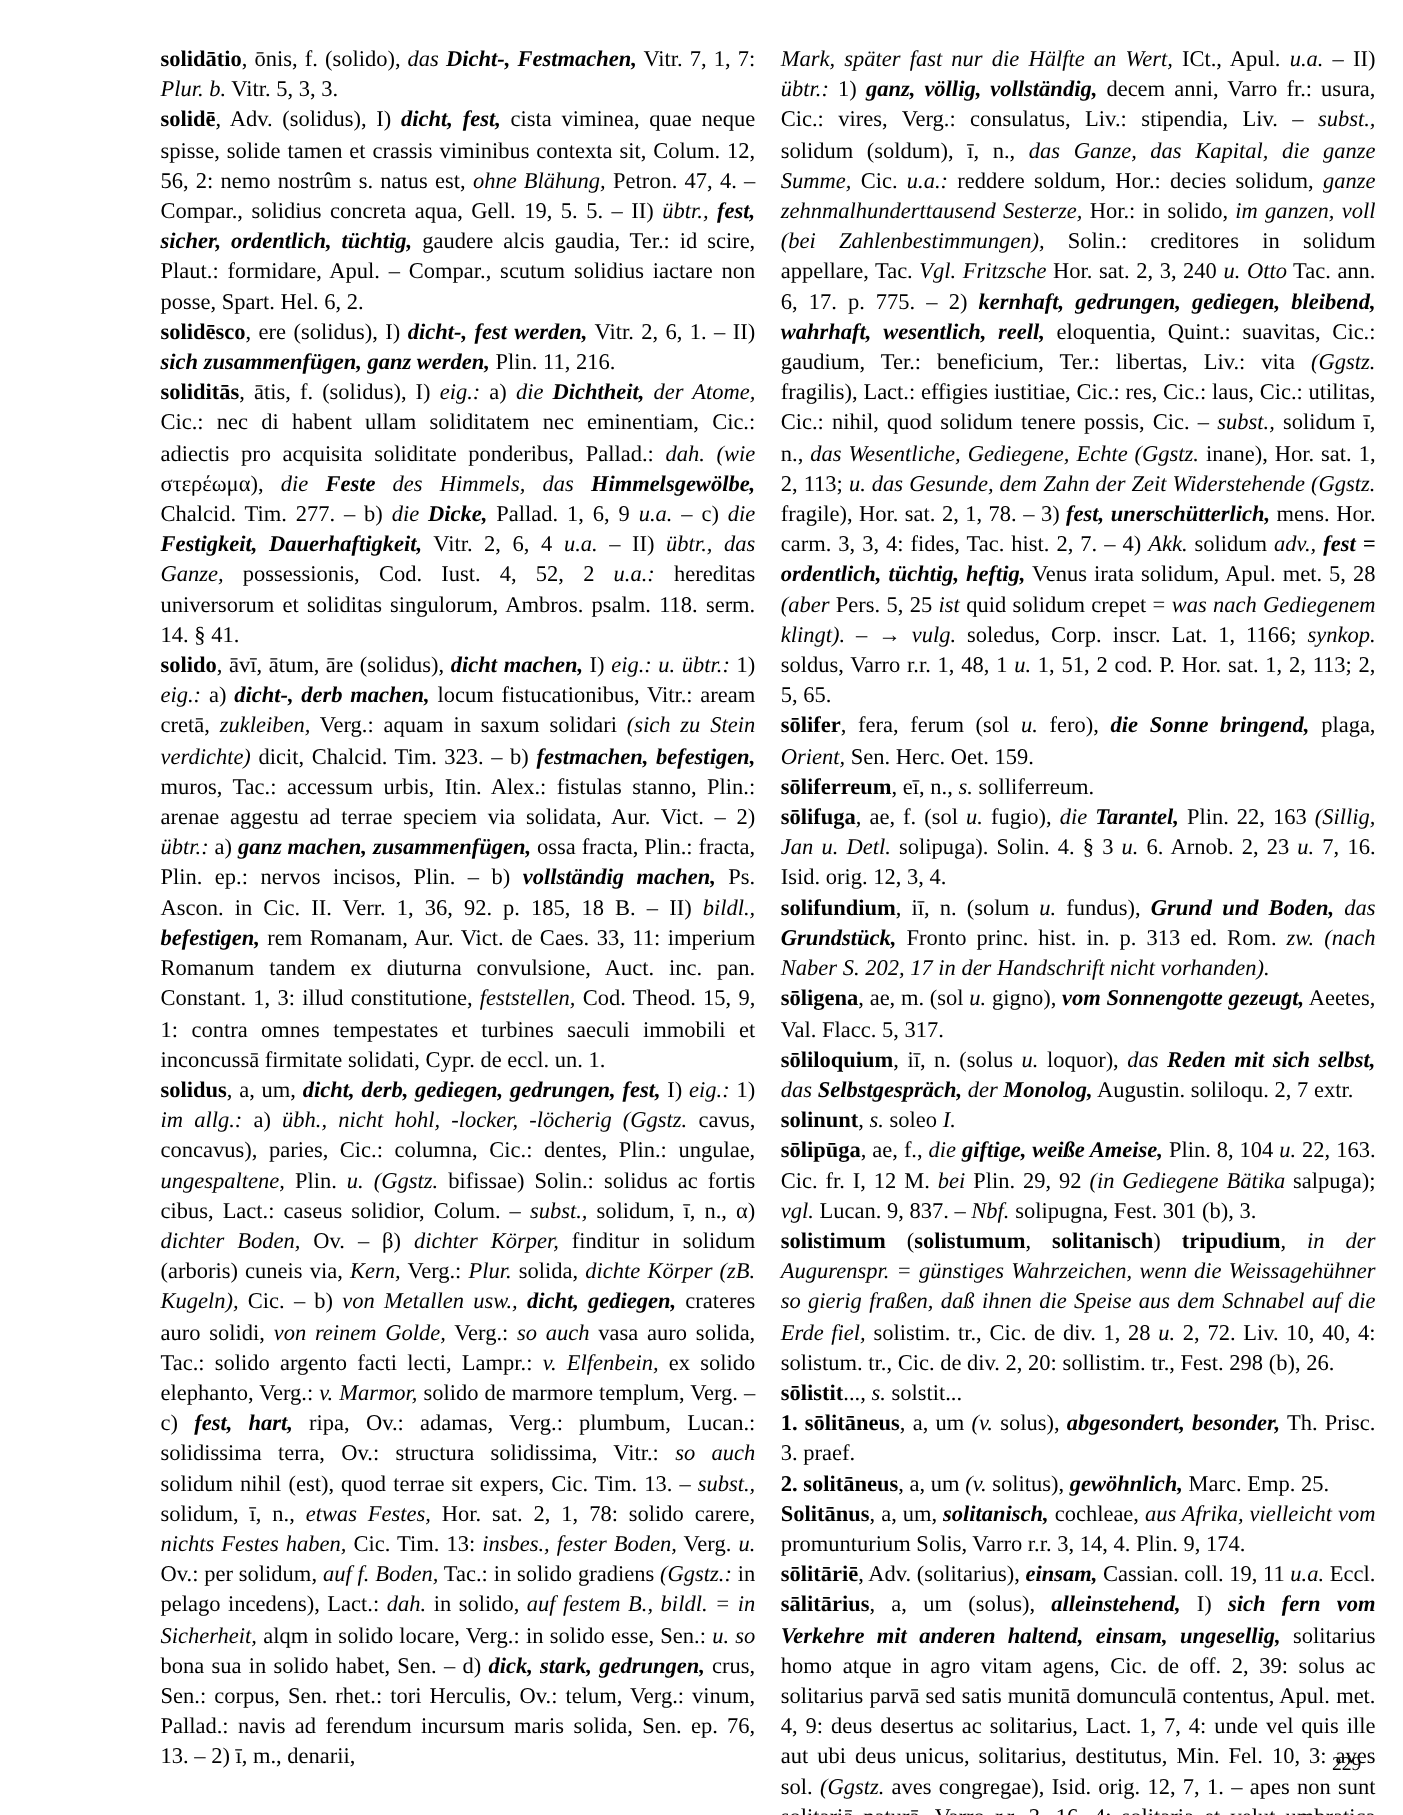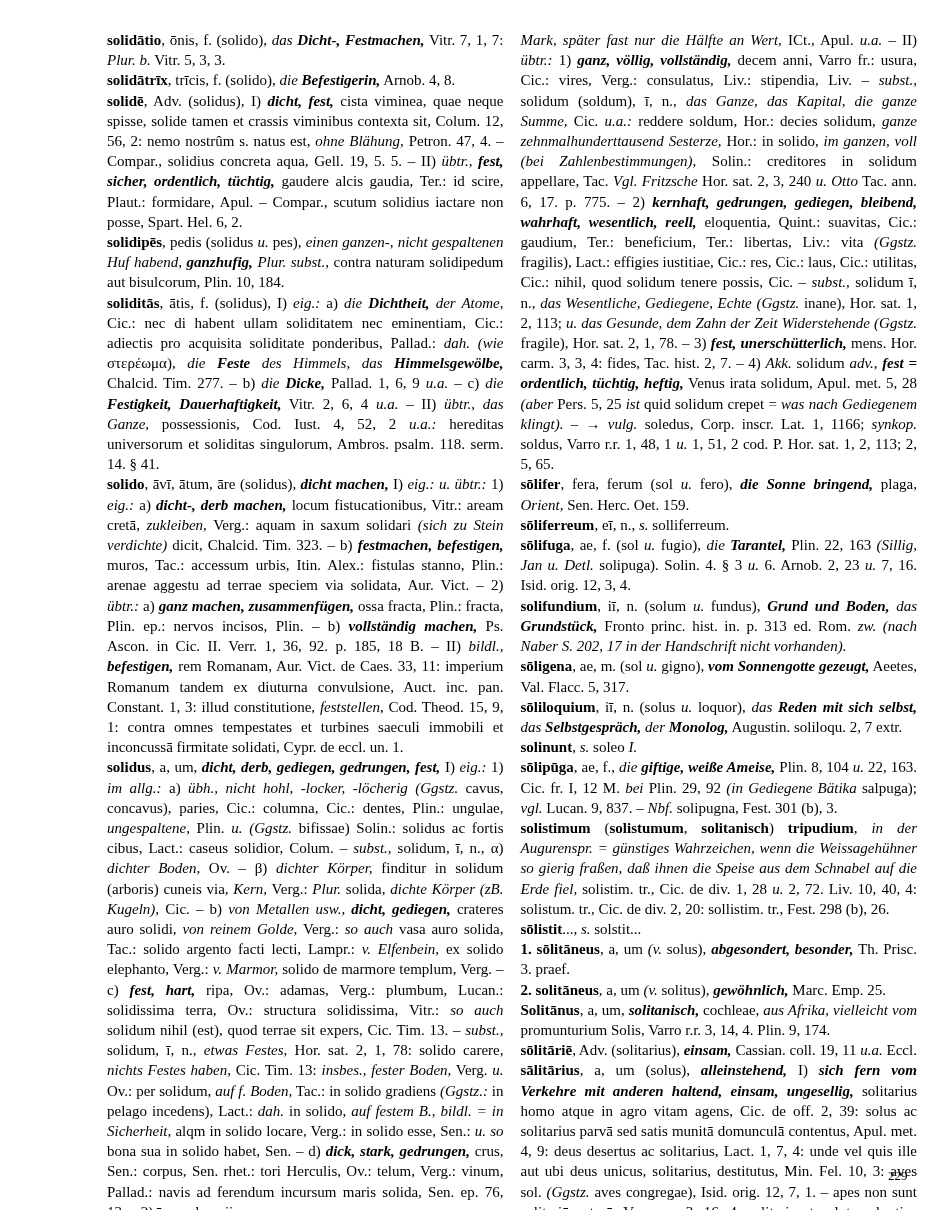--- a/index.html
+++ b/index.html
@@ -45,23 +45,22 @@
   }
   b i, i b { font-weight: bold; font-style: italic; }
 </style>
 </head>
 <body>
 
 <div class="page">
   <div class="columns">
     <div class="col">
         <p class="entry"><b>solidātio</b>, ōnis, f. (solido), <i>das <b>Dicht-, Festmachen,</b></i> Vitr. 7, 1, 7: <i>Plur. b.</i> Vitr. 5, 3, 3.</p>
-        <p class="entry"><b>solidātrīx</b>, trīcis, f. (solido), <i>die <b>Befestigerin,</b></i> Arnob. 4, 8.</p>
         <p class="entry"><b>solidē</b>, Adv. (solidus), I) <b><i>dicht, fest,</i></b> cista viminea, quae neque spisse, solide tamen et crassis viminibus contexta sit, Colum. 12, 56, 2: nemo nostrûm s. natus est, <i>ohne Blähung,</i> Petron. 47, 4. – Compar., solidius concreta aqua, Gell. 19, 5. 5. – II) <i>übtr.,</i> <b><i>fest, sicher, ordentlich, tüchtig,</i></b> gaudere alcis gaudia, Ter.: id scire, Plaut.: formidare, Apul. – Compar., scutum solidius iactare non posse, Spart. Hel. 6, 2.</p>
-        <p class="entry"><b>solidipēs</b>, pedis (solidus <i>u.</i> pes), <i>einen ganzen-, nicht gespaltenen Huf habend,</i> <b><i>ganzhufig,</i></b> <i>Plur. subst.,</i> contra naturam solidipedum aut bisulcorum, Plin. 10, 184.</p>
+        <p class="entry"><b>solidēsco</b>, ere (solidus), I) <b><i>dicht-, fest werden,</i></b> Vitr. 2, 6, 1. – II) <b><i>sich zusammenfügen, ganz werden,</i></b> Plin. 11, 216.</p>
         <p class="entry"><b>soliditās</b>, ātis, f. (solidus), I) <i>eig.:</i> a) <i>die <b>Dichtheit,</b> der Atome,</i> Cic.: nec di habent ullam soliditatem nec eminentiam, Cic.: adiectis pro acquisita soliditate ponderibus, Pallad.: <i>dah. (wie</i> στερέωμα), <i>die <b>Feste</b> des Himmels, das <b>Himmelsgewölbe,</b></i> Chalcid. Tim. 277. – b) <i>die <b>Dicke,</b></i> Pallad. 1, 6, 9 <i>u.a.</i> – c) <i>die <b>Festigkeit, Dauerhaftigkeit,</b></i> Vitr. 2, 6, 4 <i>u.a.</i> – II) <i>übtr., das Ganze,</i> possessionis, Cod. Iust. 4, 52, 2 <i>u.a.:</i> hereditas universorum et soliditas singulorum, Ambros. psalm. 118. serm. 14. § 41.</p>
         <p class="entry"><b>solido</b>, āvī, ātum, āre (solidus), <b><i>dicht machen,</i></b> I) <i>eig.: u. übtr.:</i> 1) <i>eig.:</i> a) <b><i>dicht-, derb machen,</i></b> locum fistucationibus, Vitr.: aream cretā, <i>zukleiben,</i> Verg.: aquam in saxum solidari <i>(sich zu Stein verdichte)</i> dicit, Chalcid. Tim. 323. – b) <b><i>festmachen, befestigen,</i></b> muros, Tac.: accessum urbis, Itin. Alex.: fistulas stanno, Plin.: arenae aggestu ad terrae speciem via solidata, Aur. Vict. – 2) <i>übtr.:</i> a) <b><i>ganz machen, zusammenfügen,</i></b> ossa fracta, Plin.: fracta, Plin. ep.: nervos incisos, Plin. – b) <b><i>vollständig machen,</i></b> Ps. Ascon. in Cic. II. Verr. 1, 36, 92. p. 185, 18 B. – II) <i>bildl.,</i> <b><i>befestigen,</i></b> rem Romanam, Aur. Vict. de Caes. 33, 11: imperium Romanum tandem ex diuturna convulsione, Auct. inc. pan. Constant. 1, 3: illud constitutione, <i>feststellen,</i> Cod. Theod. 15, 9, 1: contra omnes tempestates et turbines saeculi immobili et inconcussā firmitate solidati, Cypr. de eccl. un. 1.</p>
         <p class="entry"><b>solidus</b>, a, um, <b><i>dicht, derb, gediegen, gedrungen, fest,</i></b> I) <i>eig.:</i> 1) <i>im allg.:</i> a) <i>übh., nicht hohl, -locker, -löcherig (Ggstz.</i> cavus, concavus), paries, Cic.: columna, Cic.: dentes, Plin.: ungulae, <i>ungespaltene,</i> Plin. <i>u. (Ggstz.</i> bifissae) Solin.: solidus ac fortis cibus, Lact.: caseus solidior, Colum. – <i>subst.,</i> solidum, ī, n., α) <i>dichter Boden,</i> Ov. – β) <i>dichter Körper,</i> finditur in solidum (arboris) cuneis via, <i>Kern,</i> Verg.: <i>Plur.</i> solida, <i>dichte Körper (zB. Kugeln),</i> Cic. – b) <i>von Metallen usw.,</i> <b><i>dicht, gediegen,</i></b> crateres auro solidi, <i>von reinem Golde,</i> Verg.: <i>so auch</i> vasa auro solida, Tac.: solido argento facti lecti, Lampr.: <i>v. Elfenbein,</i> ex solido elephanto, Verg.: <i>v. Marmor,</i> solido de marmore templum, Verg. – c) <b><i>fest, hart,</i></b> ripa, Ov.: adamas, Verg.: plumbum, Lucan.: solidissima terra, Ov.: structura solidissima, Vitr.: <i>so auch</i> solidum nihil (est), quod terrae sit expers, Cic. Tim. 13. – <i>subst.,</i> solidum, ī, n., <i>etwas Festes,</i> Hor. sat. 2, 1, 78: solido carere, <i>nichts Festes haben,</i> Cic. Tim. 13: <i>insbes., fester Boden,</i> Verg. <i>u.</i> Ov.: per solidum, <i>auf f. Boden,</i> Tac.: in solido gradiens <i>(Ggstz.:</i> in pelago incedens), Lact.: <i>dah.</i> in solido, <i>auf festem B., bildl. = in Sicherheit,</i> alqm in solido locare, Verg.: in solido esse, Sen.: <i>u. so</i> bona sua in solido habet, Sen. – d) <b><i>dick, stark, gedrungen,</i></b> crus, Sen.: corpus, Sen. rhet.: tori Herculis, Ov.: telum, Verg.: vinum, Pallad.: navis ad ferendum incursum maris solida, Sen. ep. 76, 13. – 2)  ī, m.,  denarii, </p>
       </div>
     <div class="col">
         <p class="entry"><i>Mark, später fast nur die Hälfte an Wert,</i> ICt., Apul. <i>u.a.</i> – II) <i>übtr.:</i> 1) <b><i>ganz, völlig, vollständig,</i></b> decem anni, Varro fr.: usura, Cic.: vires, Verg.: consulatus, Liv.: stipendia, Liv. – <i>subst.,</i> solidum (soldum), ī, n., <i>das Ganze, das Kapital, die ganze Summe,</i> Cic. <i>u.a.:</i> reddere soldum, Hor.: decies solidum, <i>ganze zehnmalhunderttausend Sesterze,</i> Hor.: in solido, <i>im ganzen, voll (bei Zahlenbestimmungen),</i> Solin.: creditores in solidum appellare, Tac. <i>Vgl. Fritzsche</i> Hor. sat. 2, 3, 240 <i>u. Otto</i> Tac. ann. 6, 17. p. 775. – 2) <b><i>kernhaft, gedrungen, gediegen, bleibend, wahrhaft, wesentlich, reell,</i></b> eloquentia, Quint.: suavitas, Cic.: gaudium, Ter.: beneficium, Ter.: libertas, Liv.: vita <i>(Ggstz.</i> fragilis), Lact.: effigies iustitiae, Cic.: res, Cic.: laus, Cic.: utilitas, Cic.: nihil, quod solidum tenere possis, Cic. – <i>subst.,</i> solidum ī, n., <i>das Wesentliche, Gediegene, Echte (Ggstz.</i> inane), Hor. sat. 1, 2, 113; <i>u. das Gesunde, dem Zahn der Zeit Widerstehende (Ggstz.</i> fragile), Hor. sat. 2, 1, 78. – 3) <b><i>fest, unerschütterlich,</i></b> mens. Hor. carm. 3, 3, 4: fides, Tac. hist. 2, 7. – 4) <i>Akk.</i> solidum <i>adv.,</i> <b><i>fest = ordentlich, tüchtig, heftig,</i></b> Venus irata solidum, Apul. met. 5, 28 <i>(aber</i> Pers. 5, 25 <i>ist</i> quid solidum crepet = <i>was nach Gediegenem klingt).</i> – → <i>vulg.</i> soledus, Corp. inscr. Lat. 1, 1166; <i>synkop.</i> soldus, Varro r.r. 1, 48, 1 <i>u.</i> 1, 51, 2 cod. P. Hor. sat. 1, 2, 113; 2, 5, 65.</p>
         <p class="entry"><b>sōlifer</b>, fera, ferum (sol <i>u.</i> fero), <b><i>die Sonne bringend,</i></b> plaga, <i>Orient,</i> Sen. Herc. Oet. 159.</p>
         <p class="entry"><b>sōliferreum</b>, eī, n., <i>s.</i> solliferreum.</p>
         <p class="entry"><b>sōlifuga</b>, ae, f. (sol <i>u.</i> fugio), <i>die <b>Tarantel,</b></i> Plin. 22, 163 <i>(Sillig, Jan u. Detl.</i> solipuga). Solin. 4. § 3 <i>u.</i> 6. Arnob. 2, 23 <i>u.</i> 7, 16. Isid. orig. 12, 3, 4.</p>
         <p class="entry"><b>solifundium</b>, iī, n. (solum <i>u.</i> fundus), <b><i>Grund und Boden,</i></b> <i>das <b>Grundstück,</b></i> Fronto princ. hist. in. p. 313 ed. Rom. <i>zw. (nach Naber S. 202, 17 in der Handschrift nicht vorhanden).</i></p>

